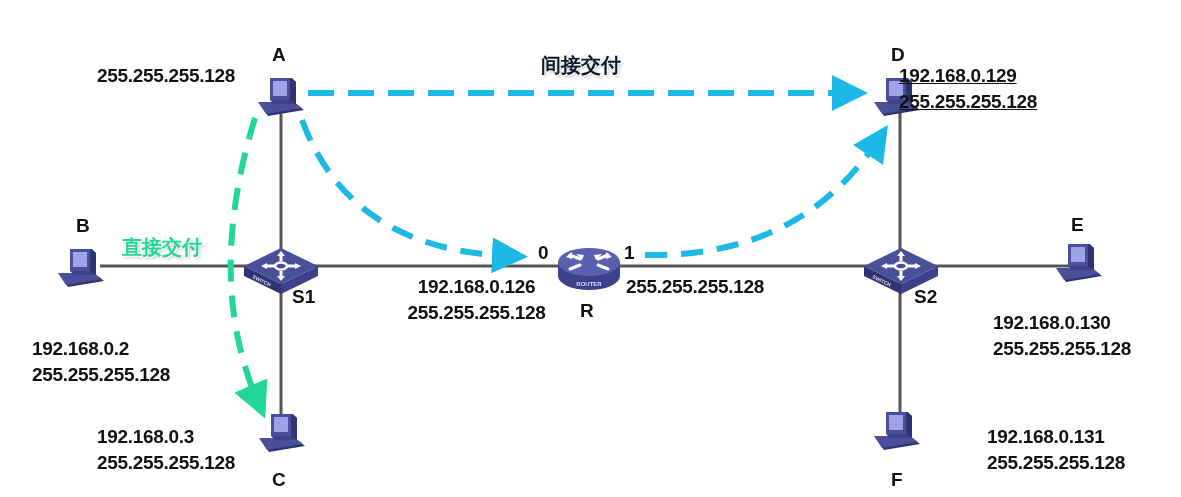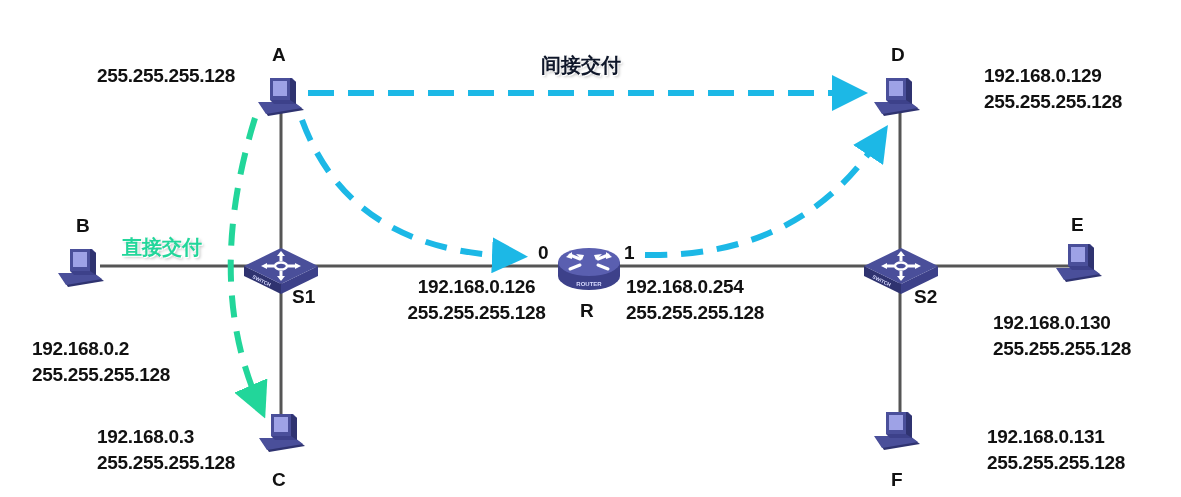--- a/index.html
+++ b/index.html
@@ -115,21 +115,21 @@
     <svg width="52" height="44" viewBox="0 0 52 44">
       <polygon points="4,30 40,30 48,36 12,42" fill="#2f3370"></polygon>
       <polygon points="2,28 38,28 46,34 10,40" fill="#4a4f9a"></polygon>
       <polygon points="14,4 36,4 40,8 40,30 18,30 14,26" fill="#3d418a"></polygon>
       <polygon points="14,4 34,4 34,26 14,26" fill="#4a4f9a"></polygon>
       <rect x="17" y="7" width="14" height="15" fill="#9ea2e6"></rect>
       <polygon points="34,4 40,8 40,30 34,26" fill="#2f3370"></polygon>
     </svg>
   </div>
   <div class="label node-letter" style="left:891px; top:44px;">D</div>
-  <div class="label addr" style="left:984px; top:63px;">
+  <div class="label addr" style="left:899px; top:63px;text-decoration:underline;">
     <div>192.168.0.129</div>
     <div>255.255.255.128</div>
   </div>
 
   <div class="device" style="left:1054px; top:240px;">
     <svg width="52" height="44" viewBox="0 0 52 44">
       <polygon points="4,30 40,30 48,36 12,42" fill="#2f3370"></polygon>
       <polygon points="2,28 38,28 46,34 10,40" fill="#4a4f9a"></polygon>
       <polygon points="14,4 36,4 40,8 40,30 18,30 14,26" fill="#3d418a"></polygon>
       <polygon points="14,4 34,4 34,26 14,26" fill="#4a4f9a"></polygon>
@@ -221,20 +221,19 @@
     </svg>
   </div>
   <div class="label node-letter" style="left:580px; top:300px;">R</div>
   <div class="label port" style="left:538px; top:242px;">0</div>
   <div class="label port" style="left:624px; top:242px;">1</div>
   <div class="label addr right" style="left:400px; top:274px; width:153px;">
     <div>192.168.0.126</div>
     <div>255.255.255.128</div>
   </div>
   <div class="label addr" style="left:626px; top:274px;">
-    <div>192.168.0.254</div>
     <div>255.255.255.128</div>
   </div>
 
   <div class="annot" style="left:122px; top:222px; color:#22d69a;margin-top:12px;">直接交付</div>
   <div class="annot" style="left:541px; top:52px; color:#0f172a;">间接交付</div>
 
 </div>
 
 </body></html>

